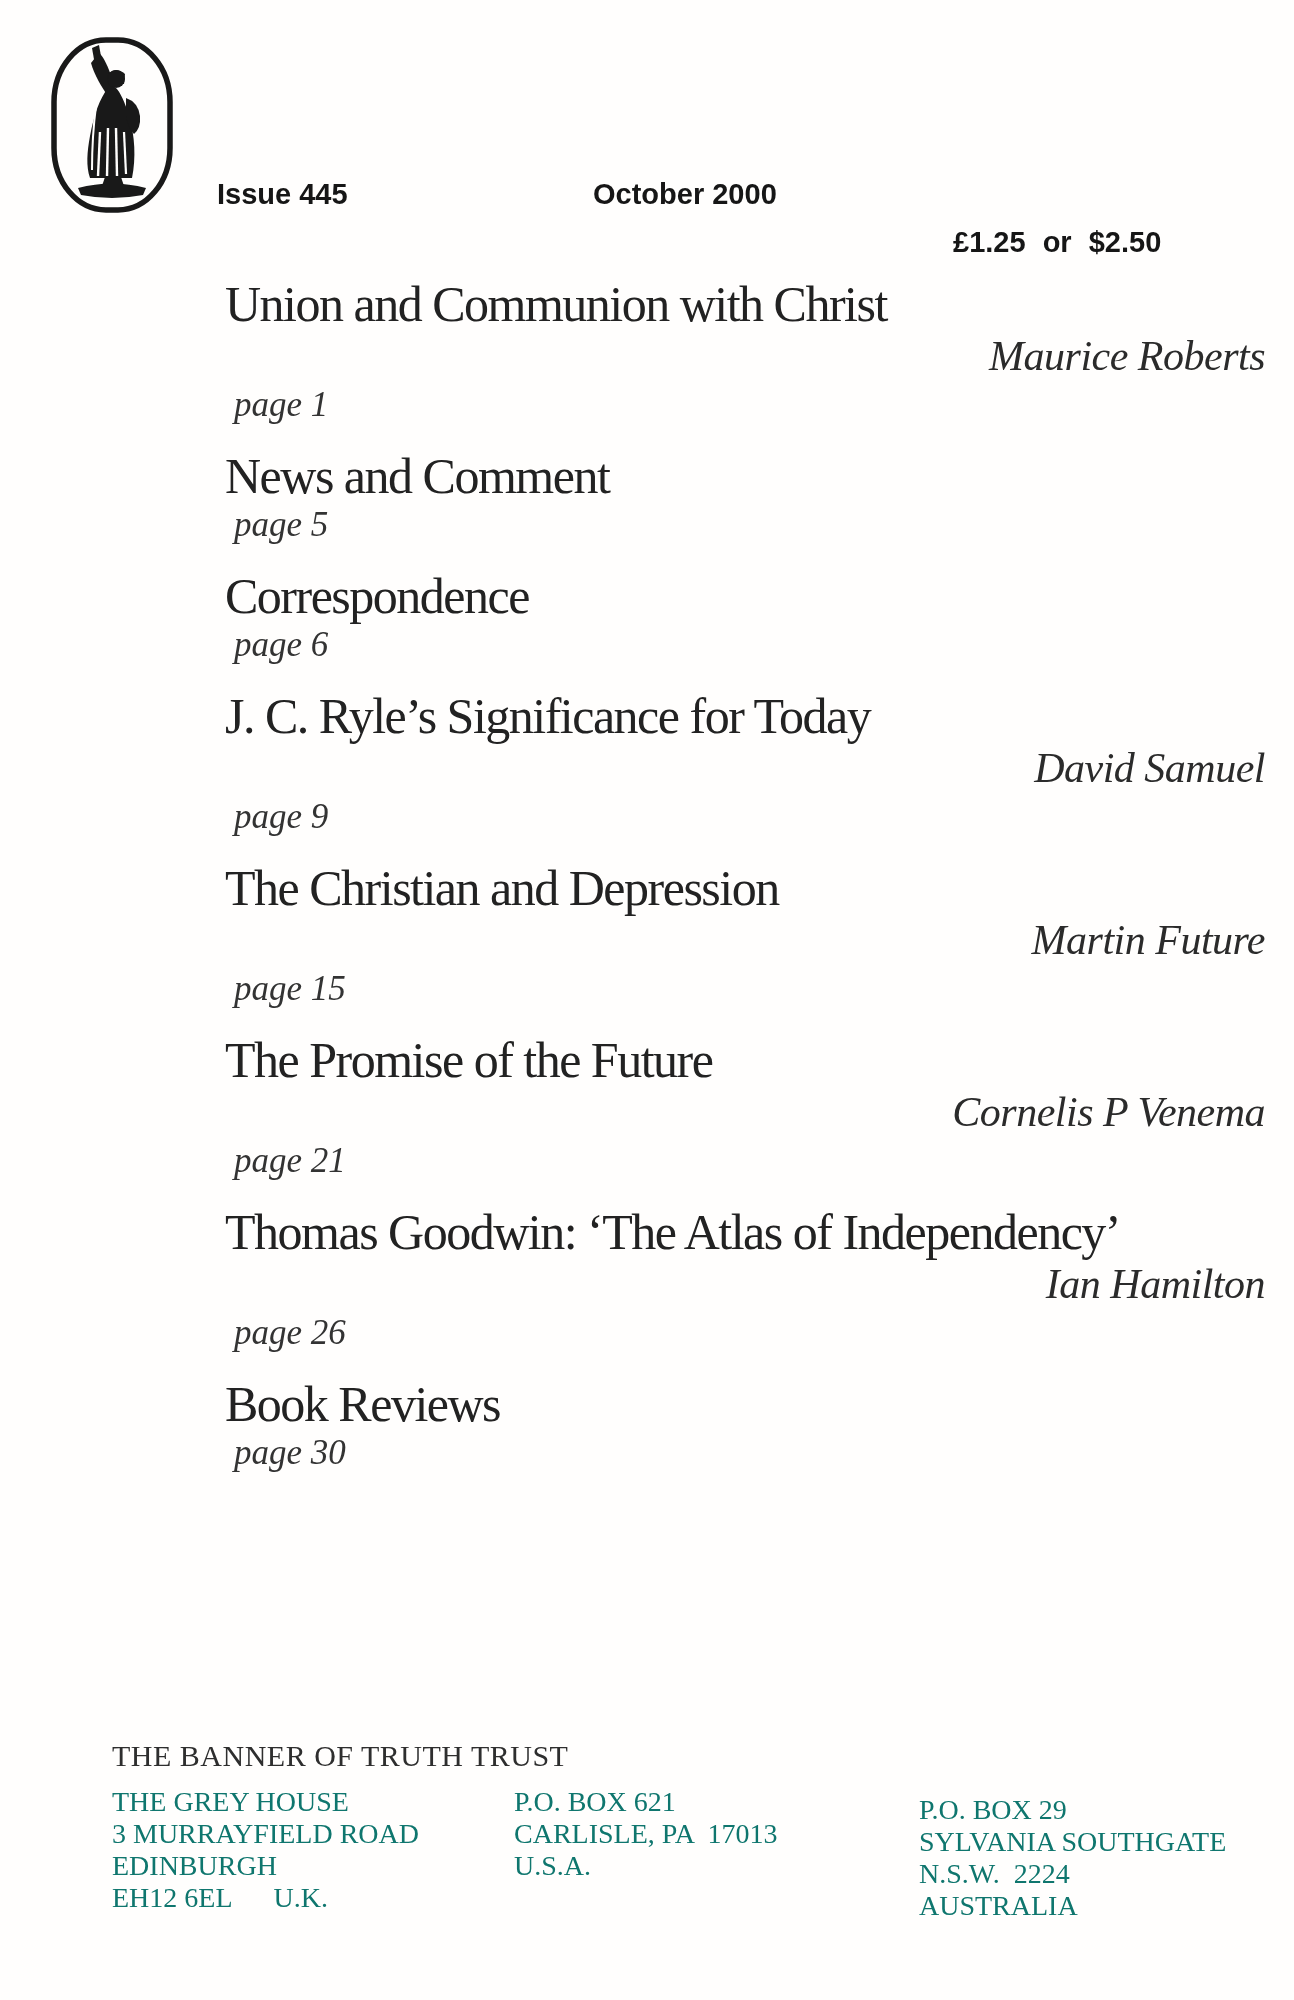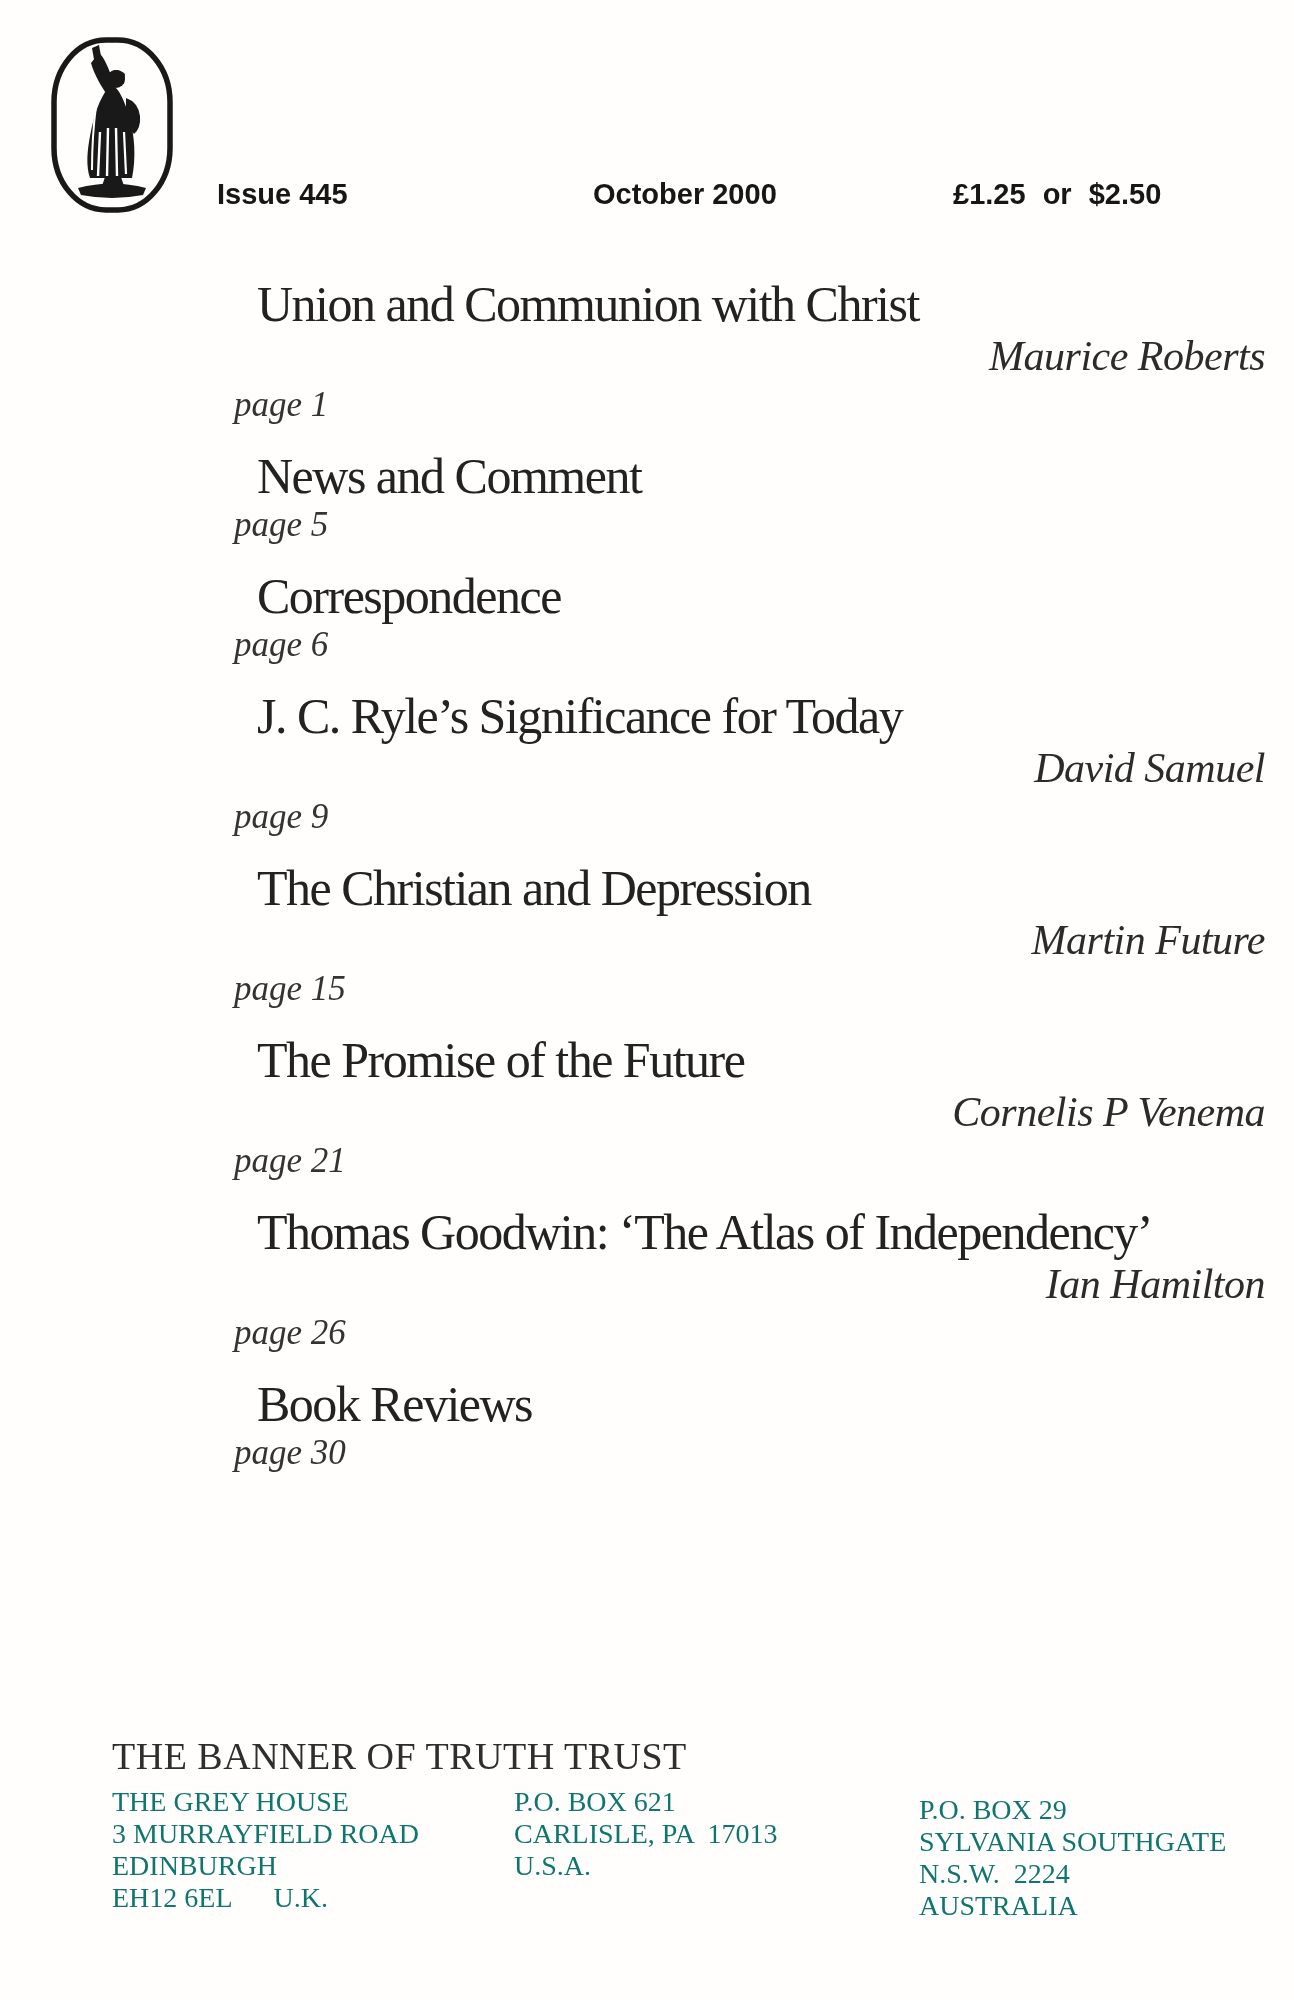--- a/index.html
+++ b/index.html
@@ -31,37 +31,36 @@
     height: 34px;
     font-family: "Liberation Sans", sans-serif;
     font-weight: bold;
     font-size: 29px;
     line-height: 30px;
     color: #161616;
     text-align: center;
   }
   .hdr-issue { position: absolute; left: 217px; }
   .hdr-date  { position: absolute; left: 593px; }
-  .hdr-price { position: absolute; left: 953px; word-spacing: 9px; }
+  .hdr-price { position: absolute; left: 953px; word-spacing: 9px; margin-top: 48px; }
 
   
   .toc {
     position: absolute;
     left: 225px;
     top: 278px;
     width: 1040px;
   }
   .toc-entry { margin: 0 0 23px 0; }
   .toc-title {
     font-size: 50px;
     line-height: 52px;
     letter-spacing: -1.5px;
     color: #222222;
     white-space: nowrap;
-    margin-left: 32px;
   }
   .toc-author {
     font-size: 42px;
     line-height: 52px;
     font-style: italic;
     letter-spacing: -0.5px;
     color: #2b2b2b;
     white-space: nowrap;
     text-align: right;
   }
@@ -72,21 +71,21 @@
     color: #333333;
     white-space: nowrap;
     margin-left: 9px;
   }
 
   
   .publisher-name {
     position: absolute;
     left: 112px;
     top: 1736px;
-    font-size: 38px;
+    font-size: 30px;
     line-height: 40px;
     letter-spacing: 0.5px;
     color: #2e2e2e;
     white-space: nowrap;
   }
   .addr-col {
     position: absolute;
     font-size: 28px;
     line-height: 32px;
     color: #0f766e;

